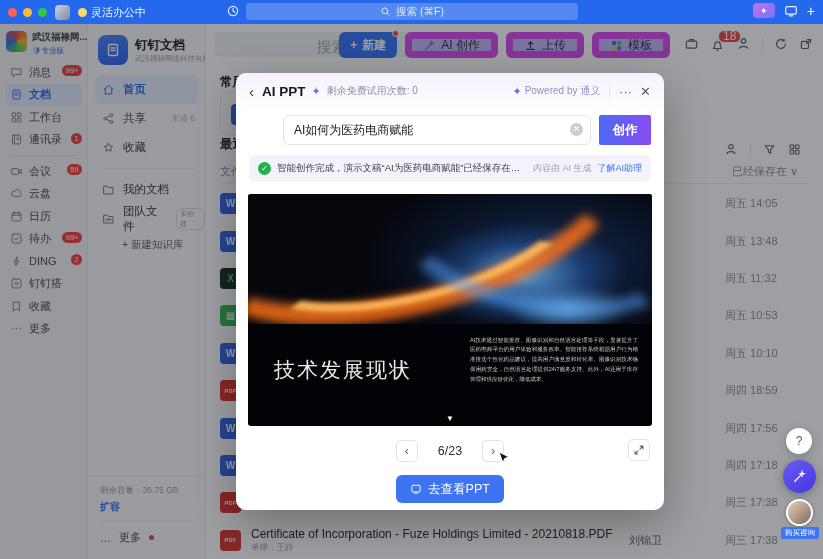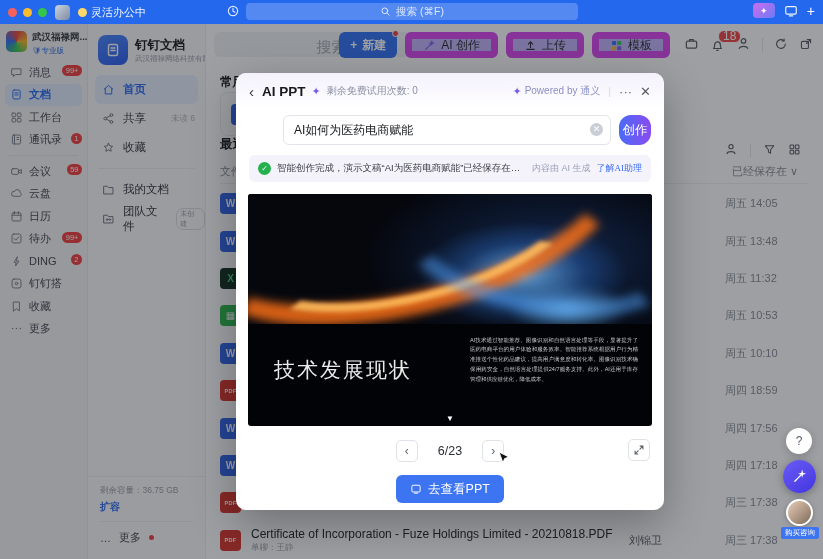--- a/index.html
+++ b/index.html
@@ -100,26 +100,26 @@
   .m-spark { color:#7b5cf0; font-size:11px; }
   .m-trial { font-size:10px; color:#8b90a4; }
   .m-right { margin-left:auto; display:flex; align-items:center; gap:8px; }
   .m-powered { font-size:10px; color:#8b90c4; display:flex; align-items:center; gap:3px; }
   .m-sep { color:#d8dae3; font-size:11px; }
   .m-menu,.m-close { font-size:13px; color:#585d66; }
   .m-inputrow { display:flex; gap:8px; padding:6px 13px 0 13px; align-items:center; }
   .m-input { flex:1; height:30px; border:1.5px solid #e2e4ea; border-radius:6px; padding:0 26px 0 10px; font-size:12px; color:#17191c; font-family:inherit; outline:none; background:#fff; }
   .m-inputwrap { position:relative; flex:1; display:flex;padding-left:34px; }
   .m-clear { position:absolute; right:8px; top:8px; width:13px; height:13px; border-radius:50%; background:#c9cdd5; color:#fff; font-size:9px; line-height:13px; text-align:center; }
-  .m-create { width:32px; height:30px; border-radius:12px; background:linear-gradient(90deg,#4a6bf6,#8a4bf0); color:#fff; font-size:12.5px; font-weight:normal; display:flex; align-items:center; justify-content:center; }
+  .m-create { width:52px; height:30px; border-radius:2px; background:linear-gradient(90deg,#4a6bf6,#8a4bf0); color:#fff; font-size:12.5px; font-weight:bold; display:flex; align-items:center; justify-content:center; }
   .m-banner { margin:10px 13px 0 13px; height:27px; background:#f4f2fb; border-radius:6px; display:flex; align-items:center; padding:0 9px; gap:6px; white-space:nowrap; overflow:hidden; }
   .m-check { width:13px; height:13px; border-radius:50%; background:#23b14d; color:#fff; font-size:8px; line-height:13px; text-align:center; flex:none; }
   .m-notice { font-size:9.5px; color:#3c3f45; flex:1; overflow:hidden; text-overflow:ellipsis; }
   .m-nmeta { font-size:9px; color:#9b9fb8; }
-  .m-nlink { font-size:9px; color:#3a6df0;font-family:Liberation Serif, serif; }
+  .m-nlink { font-size:9px; color:#3a6df0; }
   .slide { position:relative; margin:12px 12px 0 12px; width:404px; height:232px; background:#020306; border-radius:3px; overflow:hidden; }
   .slide-art { position:absolute; top:0; left:0; width:100%; height:56%; overflow:hidden;
     background: radial-gradient(ellipse 140px 70px at 68% 62%, rgba(120,195,255,.75), rgba(45,110,200,.35) 45%, rgba(8,18,40,0) 75%),
                 radial-gradient(ellipse 260px 130px at 74% 50%, rgba(35,80,160,.45), rgba(4,8,20,0) 70%),
                 #05070d; }
   .arc { position:absolute; border:18px solid transparent; border-radius:50%; }
   .arc-orange { left:-60px; top:-70px; width:440px; height:190px; border-bottom:22px solid rgba(248,110,22,.85); transform:rotate(-14deg); filter:blur(5px); }
   .arc-orange2 { left:-30px; top:-52px; width:380px; height:160px; border-bottom:8px solid rgba(255,185,90,.9); transform:rotate(-14deg); filter:blur(2px); }
   .arc-blue { right:-40px; top:-30px; width:300px; height:150px; border-bottom:16px solid rgba(80,160,250,.5); transform:rotate(10deg); filter:blur(5px); }
   .glow-blue { position:absolute; right:6%; bottom:-8%; width:120px; height:50px; background:radial-gradient(closest-side, rgba(110,190,255,.7), rgba(0,0,0,0)); filter:blur(4px); }
@@ -361,20 +361,21 @@
             <svg viewBox="0 0 16 16" width="13" height="13" fill="none" stroke="currentColor" stroke-width="1.2" stroke-linecap="round" stroke-linejoin="round">
               <path d="M2.5 4h4l1.4 1.6h5.6v7.9H2.5z"></path>
               <circle cx="6.3" cy="9.3" r="1"></circle>
               <circle cx="9.7" cy="9.3" r="1"></circle>
             </svg>
           </span>
           <span>团队文件</span>
           <span class="dp-pill">未创建</span>
         </div>
       </div>
+    <div class="dp-newkb">+ 新建知识库</div>
     <div class="dp-bottom">
       <div class="dp-storage">剩余容量：36.75 GB</div>
       <div class="dp-expand">扩容</div>
       <div class="dp-more">
         <span>…</span>
         <span>更多</span>
         <span class="reddot"></span>
       </div>
     </div>
   </div>

